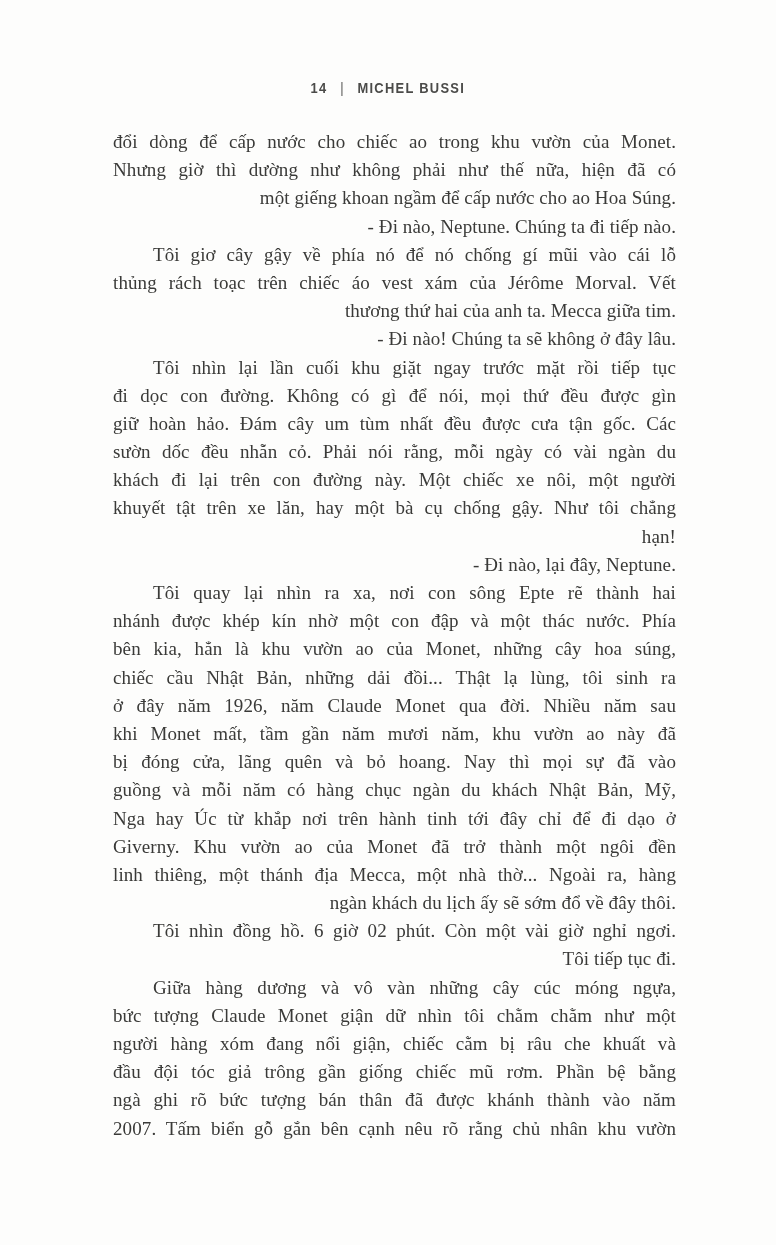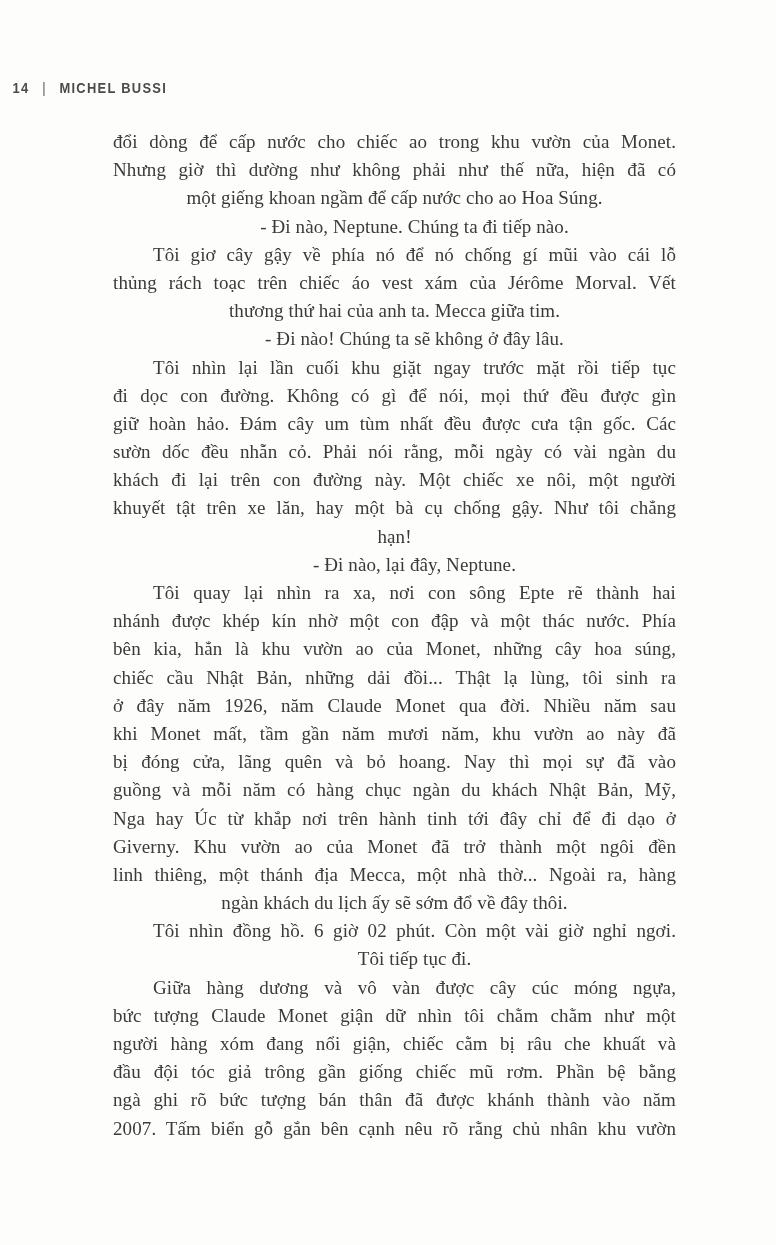--- a/index.html
+++ b/index.html
@@ -18,21 +18,21 @@
     height: 1245px;
     background: var(--bg, #fdfdfc);
     font-family: "Liberation Serif", serif;
     color: var(--ink, #3a3a38);
   }
   .running-header {
     position: absolute;
     top: 79px;
     left: 0;
     width: 100%;
-    text-align: left;
+    text-align: center;
     font-family: "Liberation Sans", sans-serif;
     color: var(--head-ink, #4b4b49);
     font-size: 15px;
     font-weight: 600;
   }
   .running-header .hdr-inner {
     display: inline-block;
     transform: scaleX(0.86);
     transform-origin: center top;
     letter-spacing: 1.5px;
@@ -47,21 +47,21 @@
     position: absolute;
     top: 128px;
     left: 113px;
     width: 563px;
   }
   .line {
     height: 28.2px;
     line-height: 28.2px;
     font-size: 19px;
     overflow: hidden;
-    text-align: center;
+    text-align: right;
     letter-spacing: 0.1px;
   }
   .line.just {
     text-align: justify;
     text-align-last: justify;
     text-justify: inter-word;
   }
   .line.indent {
     text-indent: 40px;
   }
@@ -103,21 +103,21 @@
       <div class="line just">ở đây năm 1926, năm Claude Monet qua đời. Nhiều năm sau</div>
       <div class="line just">khi Monet mất, tầm gần năm mươi năm, khu vườn ao này đã</div>
       <div class="line just">bị đóng cửa, lãng quên và bỏ hoang. Nay thì mọi sự đã vào</div>
       <div class="line just">guồng và mỗi năm có hàng chục ngàn du khách Nhật Bản, Mỹ,</div>
       <div class="line just">Nga hay Úc từ khắp nơi trên hành tinh tới đây chỉ để đi dạo ở</div>
       <div class="line just">Giverny. Khu vườn ao của Monet đã trở thành một ngôi đền</div>
       <div class="line just">linh thiêng, một thánh địa Mecca, một nhà thờ... Ngoài ra, hàng</div>
       <div class="line">ngàn khách du lịch ấy sẽ sớm đổ về đây thôi.</div>
       <div class="line just indent">Tôi nhìn đồng hồ. 6 giờ 02 phút. Còn một vài giờ nghỉ ngơi.</div>
       <div class="line indent">Tôi tiếp tục đi.</div>
-      <div class="line just indent">Giữa hàng dương và vô vàn được cây cúc móng ngựa,</div>
+      <div class="line just indent">Giữa hàng dương và vô vàn những cây cúc móng ngựa,</div>
       <div class="line just">bức tượng Claude Monet giận dữ nhìn tôi chằm chằm như một</div>
       <div class="line just">người hàng xóm đang nổi giận, chiếc cằm bị râu che khuất và</div>
       <div class="line just">đầu đội tóc giả trông gần giống chiếc mũ rơm. Phần bệ bằng</div>
       <div class="line just">ngà ghi rõ bức tượng bán thân đã được khánh thành vào năm</div>
       <div class="line just">2007. Tấm biển gỗ gắn bên cạnh nêu rõ rằng chủ nhân khu vườn</div>
     </div>
 
 </div>
 
 </body></html>

